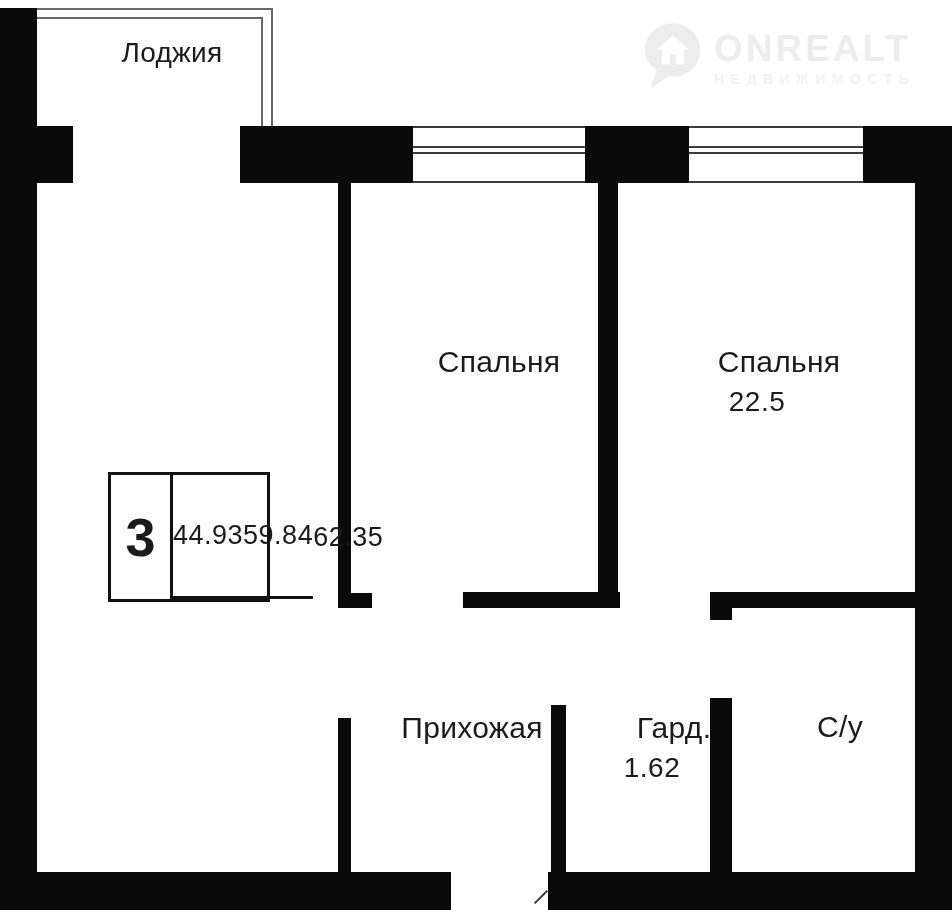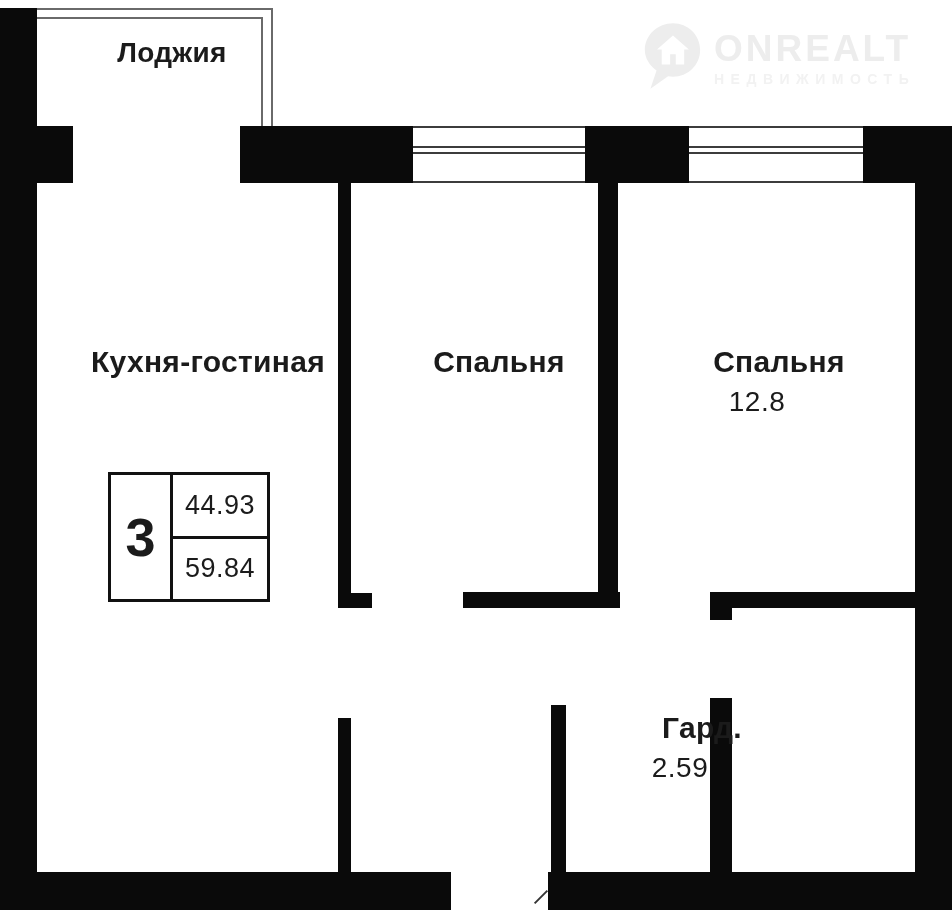--- a/index.html
+++ b/index.html
@@ -4,34 +4,34 @@
 <style>
   html,body{margin:0;padding:0;background:#fff;}
   .plan{
     position:relative;width:952px;height:910px;background:#ffffff;
     font-family:"Liberation Sans", sans-serif;overflow:hidden;color:#1b1b1b;
   }
   .wall{position:absolute;background:#0a0a0a;}
   .tline{position:absolute;background:#6a6a6a;}
   .winline{position:absolute;background:#3c3c3c;}
   .room-label{position:absolute;text-align:center;}
-  .room-name{font-weight:bold;font-size:30px;letter-spacing:.3px;line-height:34px;padding-left:44px;}
+  .room-name{font-weight:normal;font-size:30px;letter-spacing:.3px;line-height:34px;padding-left:44px;}
   .room-area{font-size:28px;font-weight:400;line-height:32px;margin-top:7px;letter-spacing:.5px;}
   .loggia-label .room-name{font-size:28px;}
   .loggia-label .room-area{font-size:26px;margin-top:6px;}
   .stamp{
     position:absolute;left:108px;top:472px;width:162px;height:130px;
     border:3px solid #111;box-sizing:border-box;display:flex;background:#fff;
   }
   .stamp-rooms{
     width:62px;flex:none;border-right:3px solid #111;box-sizing:border-box;
     display:flex;align-items:center;justify-content:center;
     font-size:54px;font-weight:600;
   }
-  .stamp-vals{flex:1;display:flex;flex-direction:column;}
+  .stamp-vals{flex:1;display:flex;flex-direction:row;}
   .stamp-val{
     flex:1;display:flex;align-items:center;justify-content:center;
     font-size:27px;font-weight:500;border-bottom:3px solid #111;letter-spacing:.5px;
   }
   .stamp-val:last-child{border-bottom:none;}
   .logo{
     position:absolute;left:642px;top:22px;display:flex;align-items:center;gap:12px;
   }
   .logo-text{display:flex;flex-direction:column;}
   .logo-brand{
@@ -88,48 +88,50 @@
     <div class="winline" style="left:689px;top:181px;width:174px;height:2px"></div>
   </div>
 
   <div class="entry-tick"></div>
 
   <div class="room-label loggia-label" style="left:0px;top:36px;width:300px">
     <div class="room-name">Лоджия</div>
   </div>
 
   <div class="room-label" style="left:36px;top:345px;width:300px">
-    <div class="room-name">Кухня-гостиная</div>
   </div>
 
   <div class="room-label" style="left:327px;top:345px;width:300px">
     <div class="room-name">Спальня</div>
   </div>
 
   <div class="room-label" style="left:607px;top:345px;width:300px">
     <div class="room-name">Спальня</div>
-    <div class="room-area">12.8</div>
+    <div class="room-area">22.5</div>
   </div>
 
   <div class="room-label" style="left:300px;top:711px;width:300px">
+    <div class="room-name">Прихожая</div>
   </div>
 
-  <div class="room-label" style="left:600px;top:711px;width:160px">
+  <div class="room-label" style="left:572px;top:711px;width:160px">
     <div class="room-name">Гард.</div>
-    <div class="room-area">2.59</div>
+    <div class="room-area">1.62</div>
   </div>
 
   <div class="room-label" style="left:738px;top:710px;width:160px">
+    <div class="room-name">С/у</div>
   </div>
 
   <div class="stamp">
     <div class="stamp-rooms">3</div>
     <div class="stamp-vals">
       <div class="stamp-val">44.93</div>
       <div class="stamp-val">59.84</div>
+      <div class="stamp-val">62.35</div>
     </div>
   </div>
 
   <div class="logo">
     <span>
       <svg width="60" height="68" viewBox="0 0 64 72" xmlns="http://www.w3.org/2000/svg">
         <path fill="#ededed" d="M33 1 C49 1 62 13.5 62 29.5 C62 45.5 49 58 33 58 C31.2 58 29.5 57.9 27.8 57.6 L9 71 L15.5 51.5 C8 46 3 38 3 29.5 C3 13.5 17 1 33 1 Z"></path>
         <path fill="#ffffff" d="M33 14 L50 29 L45 29 L45 45 L36 45 L36 34 L30 34 L30 45 L21 45 L21 29 L16 29 Z"></path>
       </svg>
     </span>

